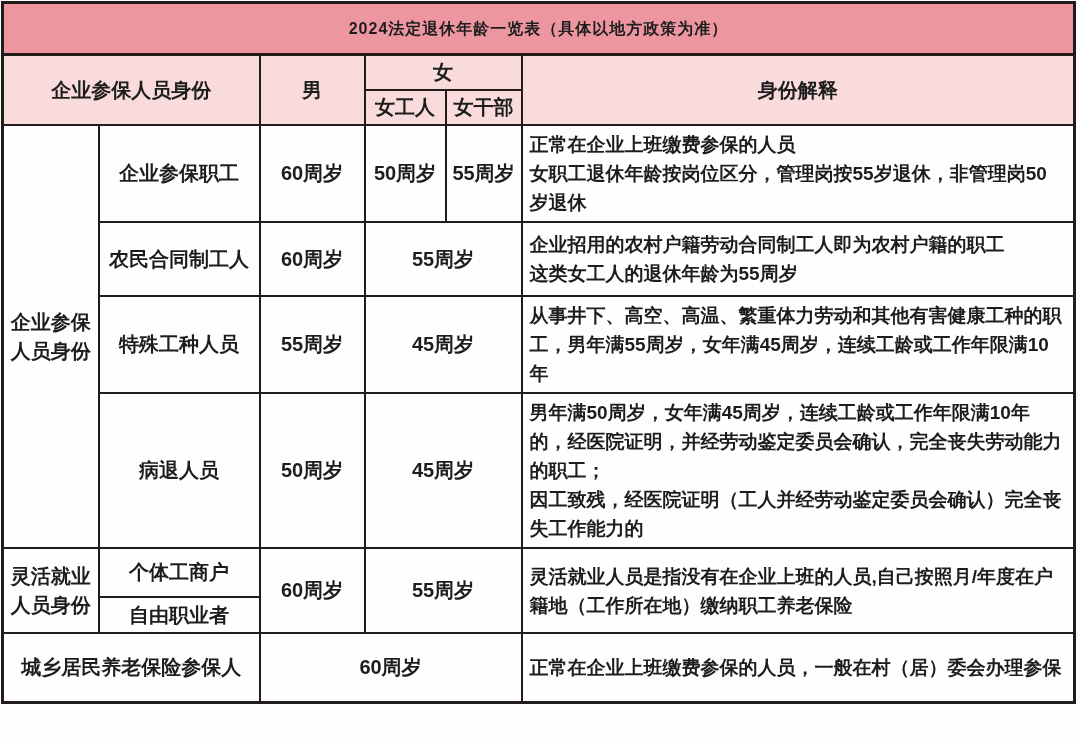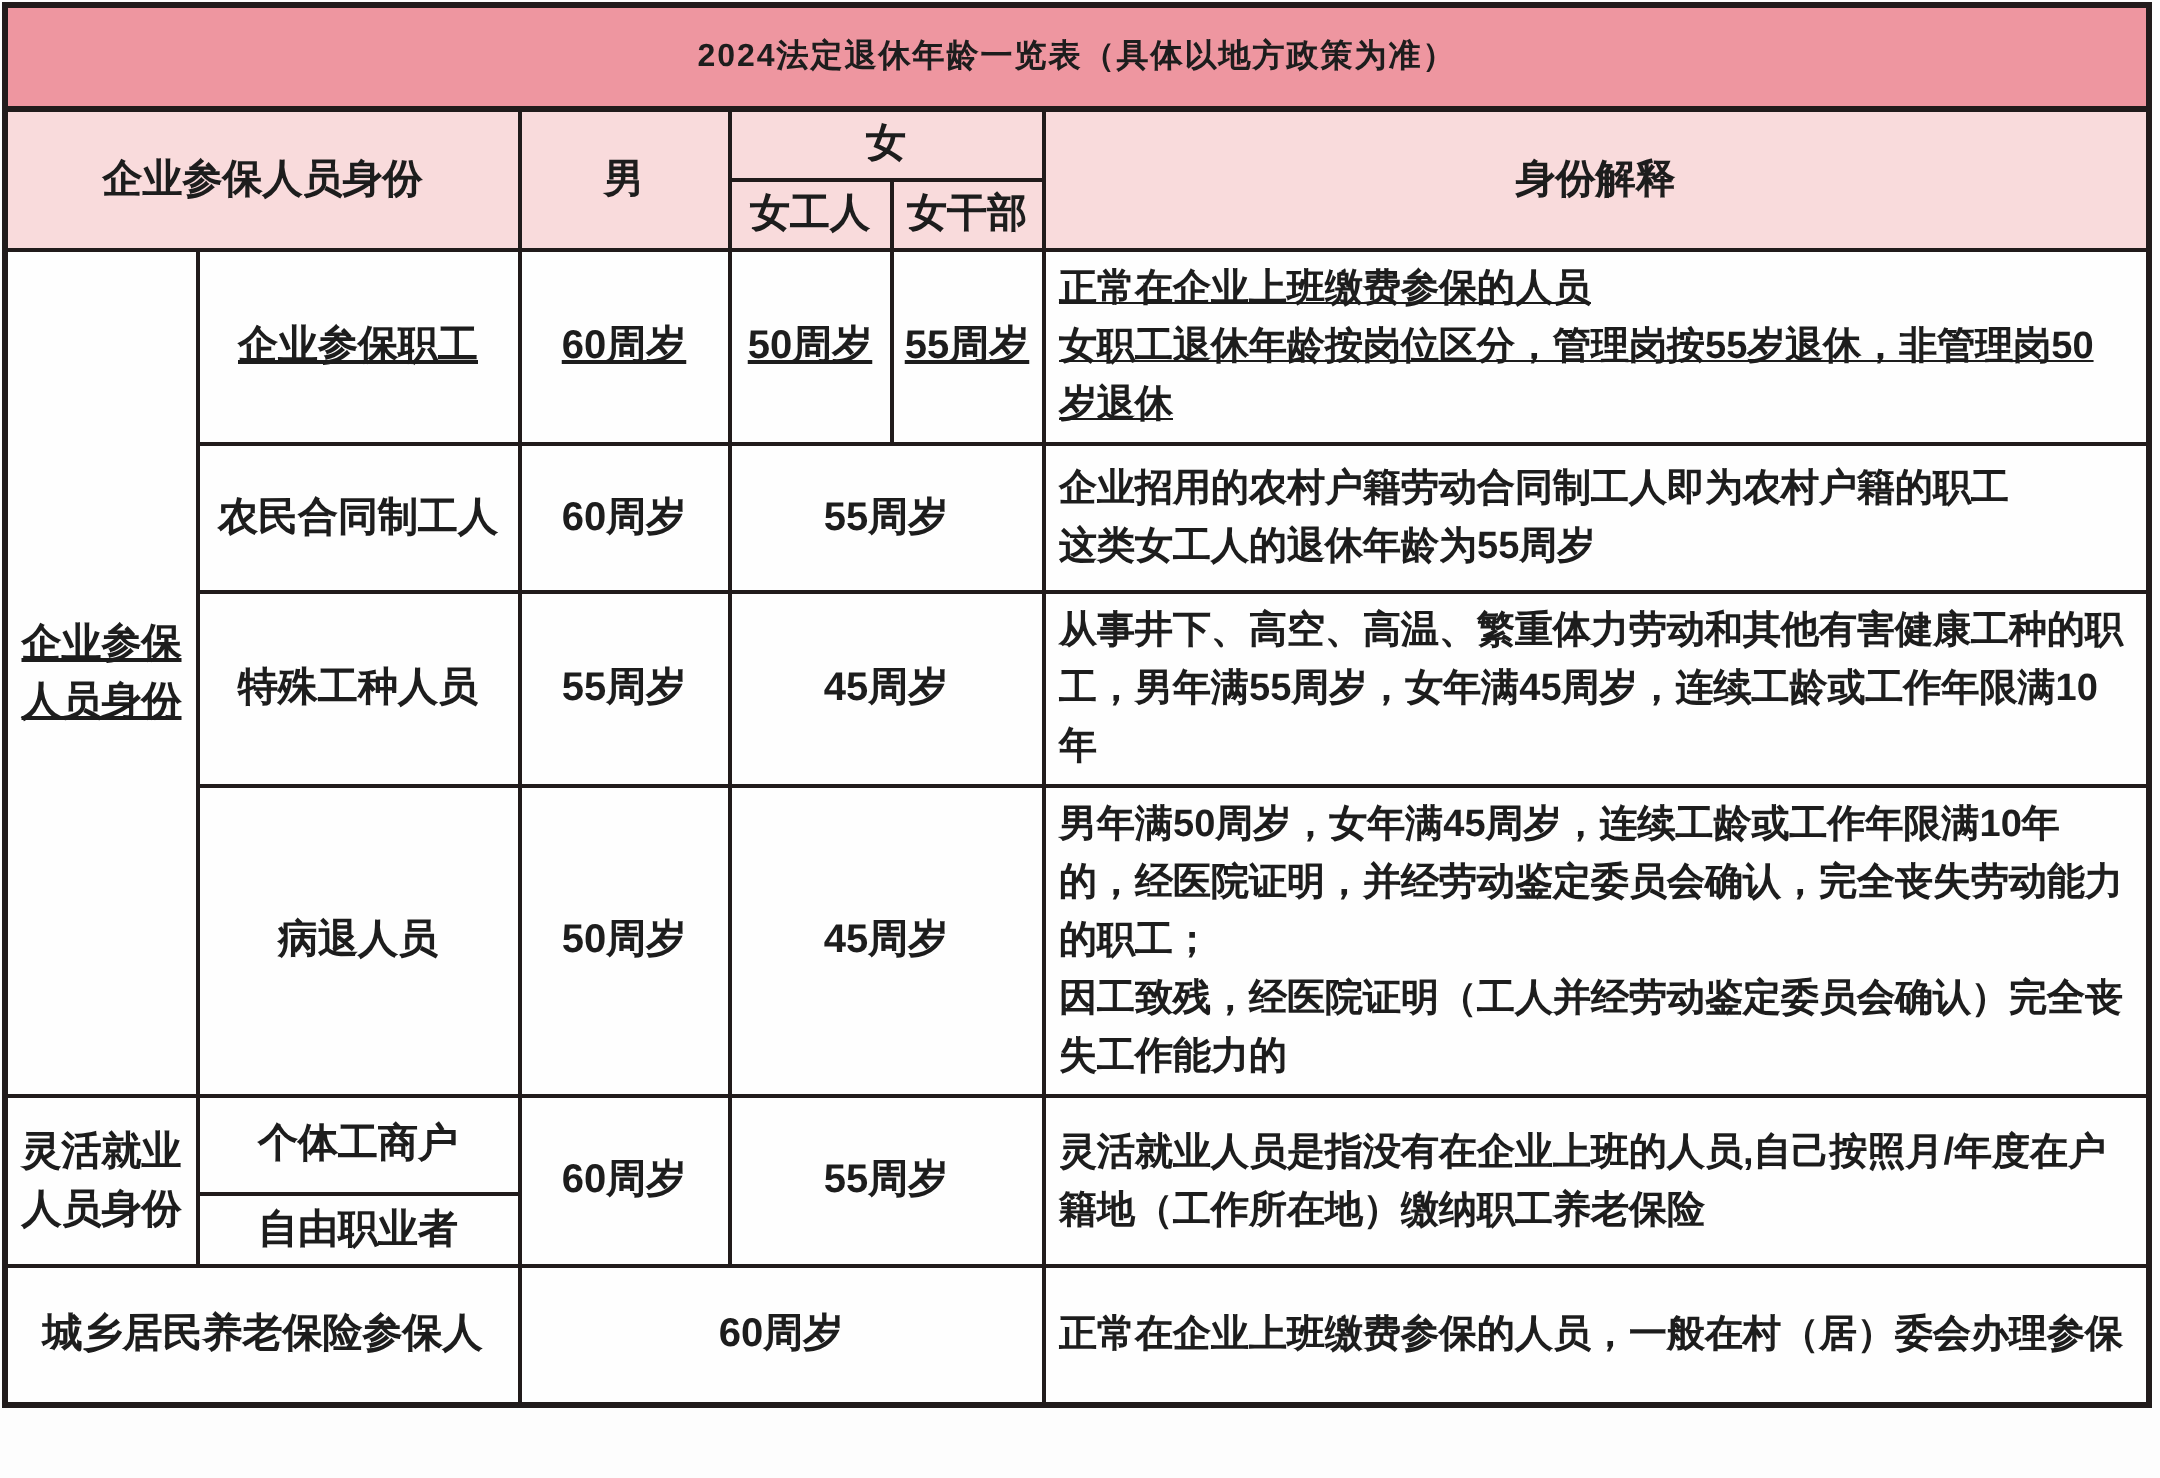--- a/index.html
+++ b/index.html
@@ -50,21 +50,21 @@
   tr.head-b td{height:32px;}
   td.grp{padding:0 5px;font-weight:600;border-radius:18px;}
   td.exp{
     text-align:left;
     padding:4px 8px 4px 7px;
     font-size:19px;
     line-height:29px;
     white-space:pre-line;
     font-weight:600;
   }
-  tr.r1 td{height:96px;text-decoration:underline;}
+  tr.r1 td{height:96px;}
   tr.r2 td{height:74px;}
   tr.r3 td{height:96px;}
   tr.r4 td{height:150px;margin-left:20px;}
   tr.r5 td{height:49px;}
   tr.r6 td{height:36px;}
   tr.r7 td{height:69px;}
 </style>
 </head>
 <body>
 

